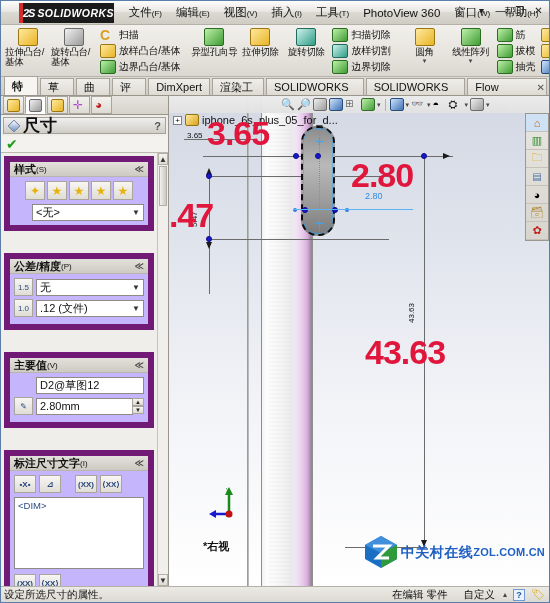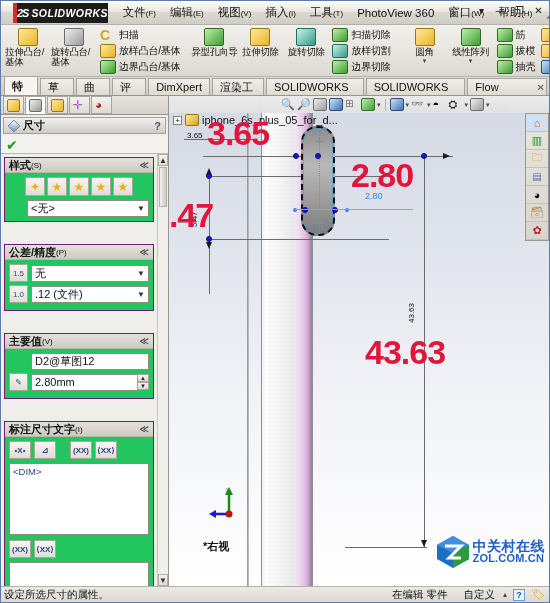--- a/index.html
+++ b/index.html
@@ -21,21 +21,21 @@
 
   
   .titlebar {
     height: 24px; flex: 0 0 24px;
     display: flex; align-items: center;
     background: linear-gradient(180deg,#fdfdfd 0%,#e9e7e2 45%,#dcd9d2 50%,#cfccc4 100%);
     border-bottom: 1px solid #b5b0a7;
     position: relative;
   }
   .sw-logo {
-    width: 110px; height: 20px; margin-left: 12px;
+    width: 110px; height: 20px; margin-left: 18px;
     background: #1b1b1b;
     border-left: 4px solid #d42b2b;
     color: #fff;
     display: flex; align-items: center; justify-content: center;
     font-weight: bold; font-size: 10.5px; letter-spacing: .4px;
     font-style: italic;
   }
   .sw-logo .ds { font-size: 11px; margin-right: 3px; letter-spacing: -1px;}
   .menubar { display: flex; align-items: center; margin-left: 8px; }
   .menu-item {
@@ -133,21 +133,21 @@
 
   .pm-header {
     margin: 2px; height: 17px; display: flex; align-items: center;
     background: linear-gradient(180deg,#efefef,#cfcdc6);
     border: 1px solid #a6a29a;
     padding: 0 4px;
   }
   .pm-header .hico { width: 12px; height: 12px; margin-right: 3px;
     background: linear-gradient(135deg,#ffffff,#6f8fc4); border:1px solid #3b5c92;
     transform: rotate(45deg) scale(.75); }
-  .pm-header .htxt { font-weight: bold; font-size: 11px; color:#101010; }
+  .pm-header .htxt { font-weight: bold; font-size: 17px; color:#101010; }
   .pm-header .hq { margin-left: auto; color:#555; font-weight:bold; }
 
   .pm-okrow { height: 20px; display:flex; align-items:center; padding-left:5px;
     border-bottom: 1px solid #bcb8b0; background:#f3f2ef;}
   .ok-check { color:#199c19; font-size: 14px; font-weight: bold; }
 
   .pm-subtabs { display:flex; gap:2px; padding: 3px 4px 0 4px; background:#efeeea;}
   .pm-subtab {
     padding: 1px 6px; font-size: 11px; border:1px solid #a9a59c; border-bottom:none;
     background: linear-gradient(180deg,#eceae5,#d9d6ce); color:#111;
@@ -157,21 +157,21 @@
   .pm-scroll { flex:1 1 auto; overflow: hidden; position: relative; display:flex; }
   .pm-content { flex:1 1 auto; padding: 3px; background:#efeeea; overflow:hidden;}
   .pm-sb { width: 11px; flex:0 0 11px; background:#f0efec; border-left:1px solid #c8c4bc;
            display:flex; flex-direction:column; }
   .pm-sb .arw { height:12px; text-align:center; font-size:8px; line-height:12px;
     background: linear-gradient(180deg,#f4f3f0,#dedbd3); border:1px solid #b3afa7; color:#333;}
   .pm-sb .thumb { height: 40px; margin: 1px; background: linear-gradient(90deg,#f2f1ee,#ccc8c0);
     border:1px solid #b3afa7; }
   .pm-sb .track { flex:1 1 auto; }
 
-  .panel { border: 1px solid #701a75; background:#22c55e; margin-bottom: 22px; }
+  .panel { border: 6px solid #701a75; background:#c4b5fd; margin-bottom: 22px; }
   .panel-hd {
     height: 15px; display:flex; align-items:center; padding: 0 4px;
     background: linear-gradient(180deg,#e3e1db,#cdcac2);
     border-bottom: 1px solid #b9b5ad;
     font-weight: bold; font-size: 11px; color:#111;
   }
   .panel-hd .chev { margin-left:auto; font-size:9px; color:#444;}
   .panel-bd { padding: 4px; }
   .starrow { display:flex; justify-content:center; gap:2px; margin-bottom:4px;}
   .starbtn { width:20px; height:19px; border:1px solid #a9a59c;
@@ -313,21 +313,21 @@
     border-top:1px solid #b5b0a7; font-size:10.5px; color:#111; padding-left:3px;
   }
   .statusbar .sp { margin-left: auto; }
   .st-seg { padding: 4px 8px; }
   .help-q { width:12px;height:12px; border:1px solid #6f9ad6; background:#eaf2fc;
     color:#2255a0; font-size:9px; line-height:10px; text-align:center; font-weight:bold;}
 
   
   .wm { position:absolute; right:4px; bottom:17px; display:flex; align-items:center; gap:3px;}
   .wm-logo { width:34px; height:34px; position:relative;}
-  .wm-text { display:flex; flex-direction:column; line-height:12px;}
+  .wm-text { display:flex; line-height:12px;}
   .wm-cn { color:#1f5fc4; font-weight:bold; font-size:14px; letter-spacing:.5px;}
   .wm-en { color:#1f5fc4; font-weight:bold; font-size:11px; letter-spacing:.2px;}
 </style>
 </head>
 <body>
 
 <div id="app">
 
   <div class="titlebar">
     <div class="sw-logo">

